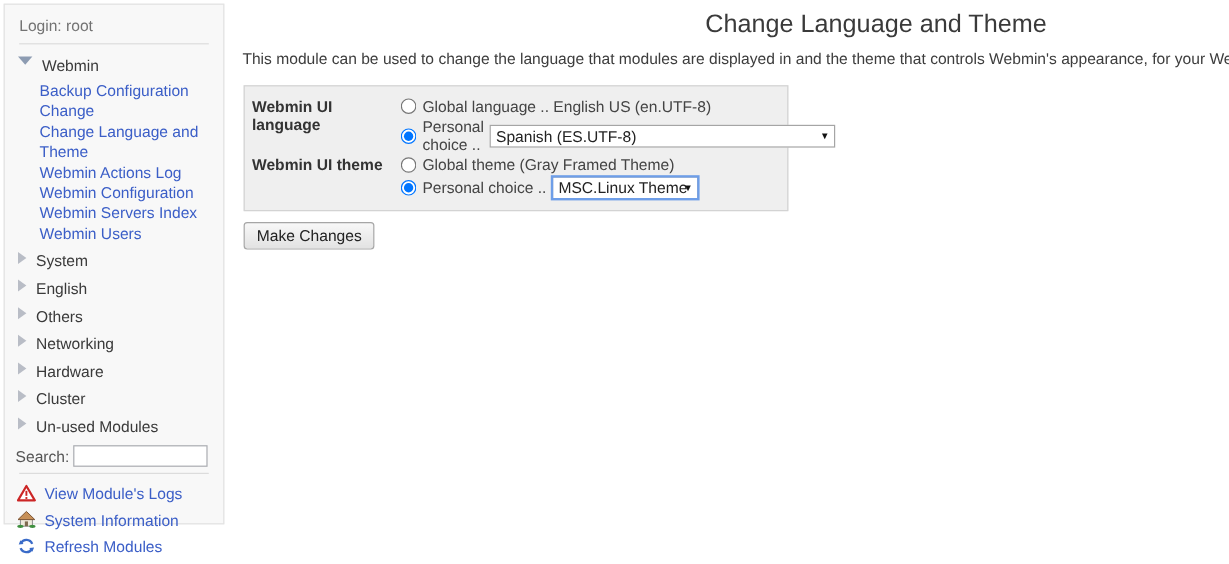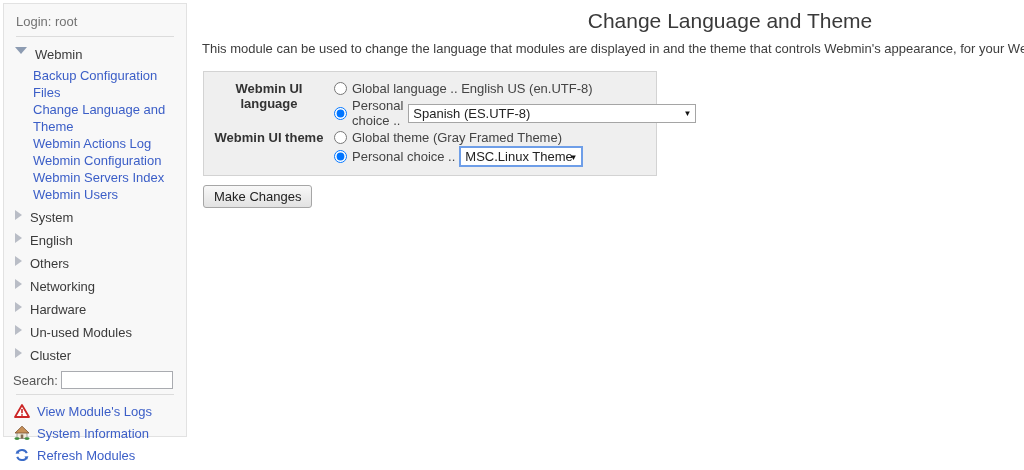--- a/index.html
+++ b/index.html
@@ -66,21 +66,21 @@
   }
   .desc { margin: 8px 0 0 12px; font-size: 13px; color: #3d3d3d; white-space: nowrap; }
   .form-box {
     margin: 15px 0 0 13px; width: 454px; box-sizing: border-box;
     background: #efefef; border: 1px solid #d3d3d3;
     padding: 7px 6px 9px 6px;
   }
   .form-row { display: flex; }
   .form-row + .form-row { }
   .form-label {
-    width: 118px; flex-shrink: 0; text-align: center;
+    width: 118px; flex-shrink: 0; text-align: left;
     font-weight: bold; font-size: 13px; color: #333; padding-top: 2px;
   }
   .options { margin-left: 6px; }
   .opt-line { display: flex; align-items: center; font-size: 13px; color: #444; min-height: 18px; }
   .opt-line + .opt-line { margin-top: 1px; }
   .opt-line input[type="radio"] { width: 13px; height: 13px; margin: 0 5px 0 0; }
   .sel-wrap { position: relative; display: inline-block; margin-left: 5px; }
   .sel {
     -webkit-appearance: none; appearance: none;
     background: #fff; border: 1px solid #a5a5a5;
@@ -109,21 +109,21 @@
 
 <div class="sidebar">
   <div class="login-row">Login: root</div>
   <div class="sb-divider"></div>
 
   <div class="cat-row first">
     <span class="tri tri-down"></span>
     <span>Webmin</span>
   </div>
   <div class="sub-links">
-    <a class="sub-link">Backup Configuration Files</a>
+    <a class="sub-link">Backup Configuration Change</a>
     <a class="sub-link">Change Language and Theme</a>
     <a class="sub-link">Webmin Actions Log</a>
     <a class="sub-link">Webmin Configuration</a>
     <a class="sub-link">Webmin Servers Index</a>
     <a class="sub-link">Webmin Users</a>
   </div>
 
   <div class="cat-row">
     <span class="tri tri-right"></span>
     <span>System</span>
@@ -139,25 +139,25 @@
   <div class="cat-row">
     <span class="tri tri-right"></span>
     <span>Networking</span>
   </div>
   <div class="cat-row">
     <span class="tri tri-right"></span>
     <span>Hardware</span>
   </div>
   <div class="cat-row">
     <span class="tri tri-right"></span>
+    <span>Cluster</span>
+  </div>
+  <div class="cat-row">
+    <span class="tri tri-right"></span>
     <span>Un-used Modules</span>
-  </div>
-  <div class="cat-row">
-    <span class="tri tri-right"></span>
-    <span>Cluster</span>
   </div>
 
   <div class="search-row">
     <span>Search:</span>
     <input type="text" style="">
   </div>
   <div class="sb-divider"></div>
 
   <div class="footer-links">
     <a class="f-link">

